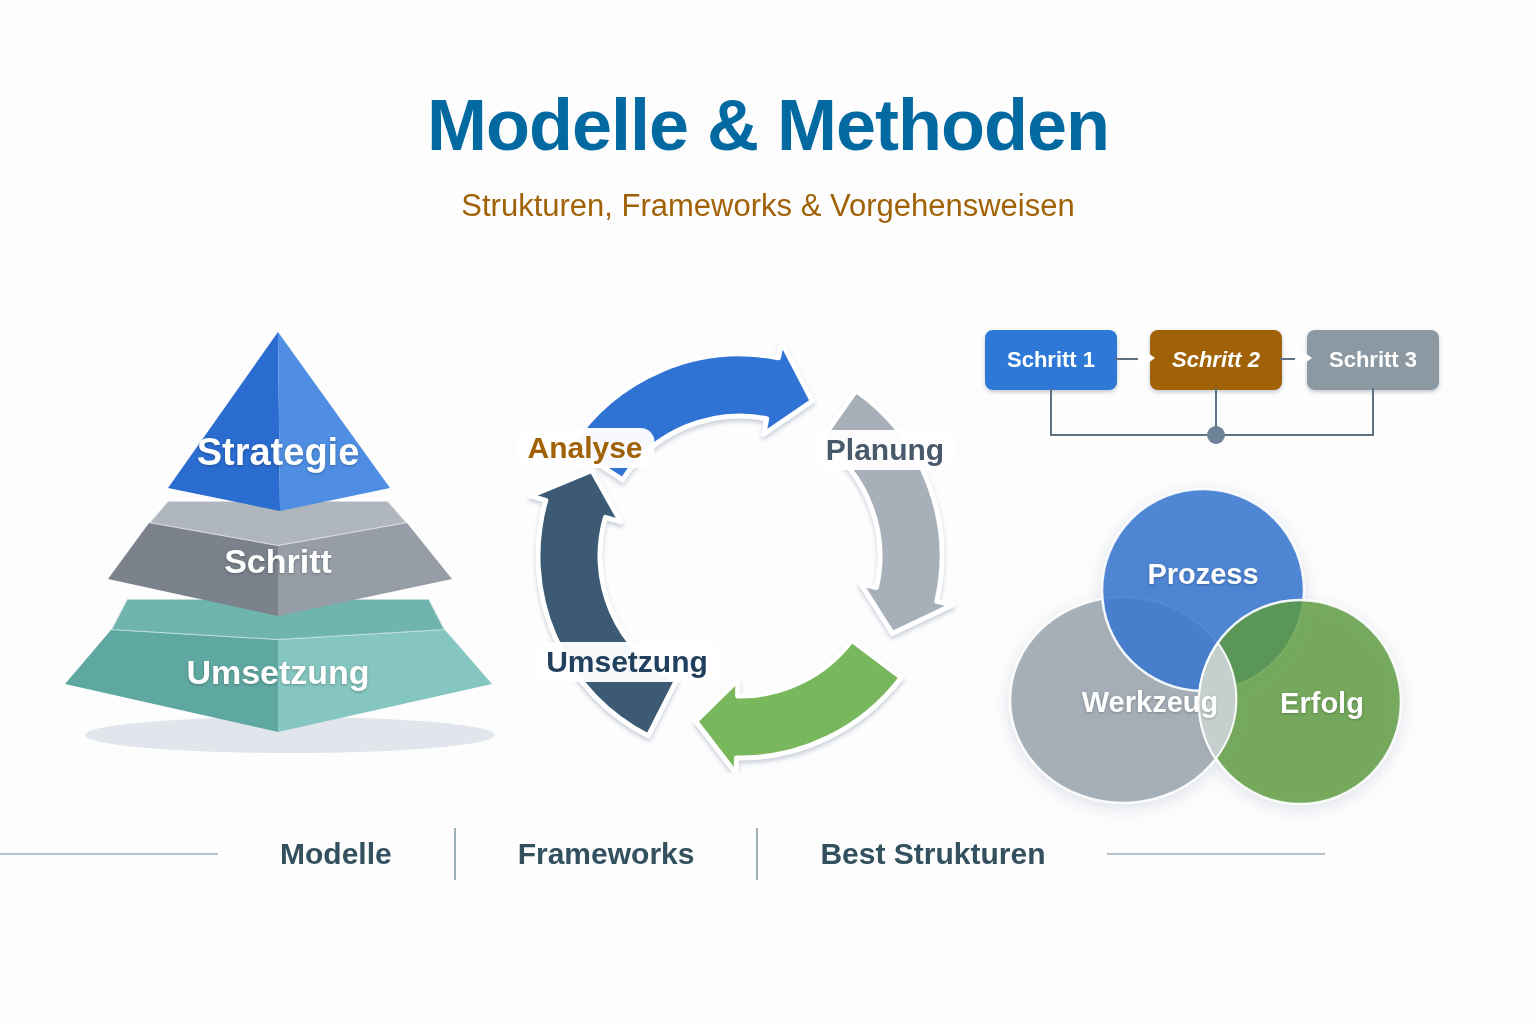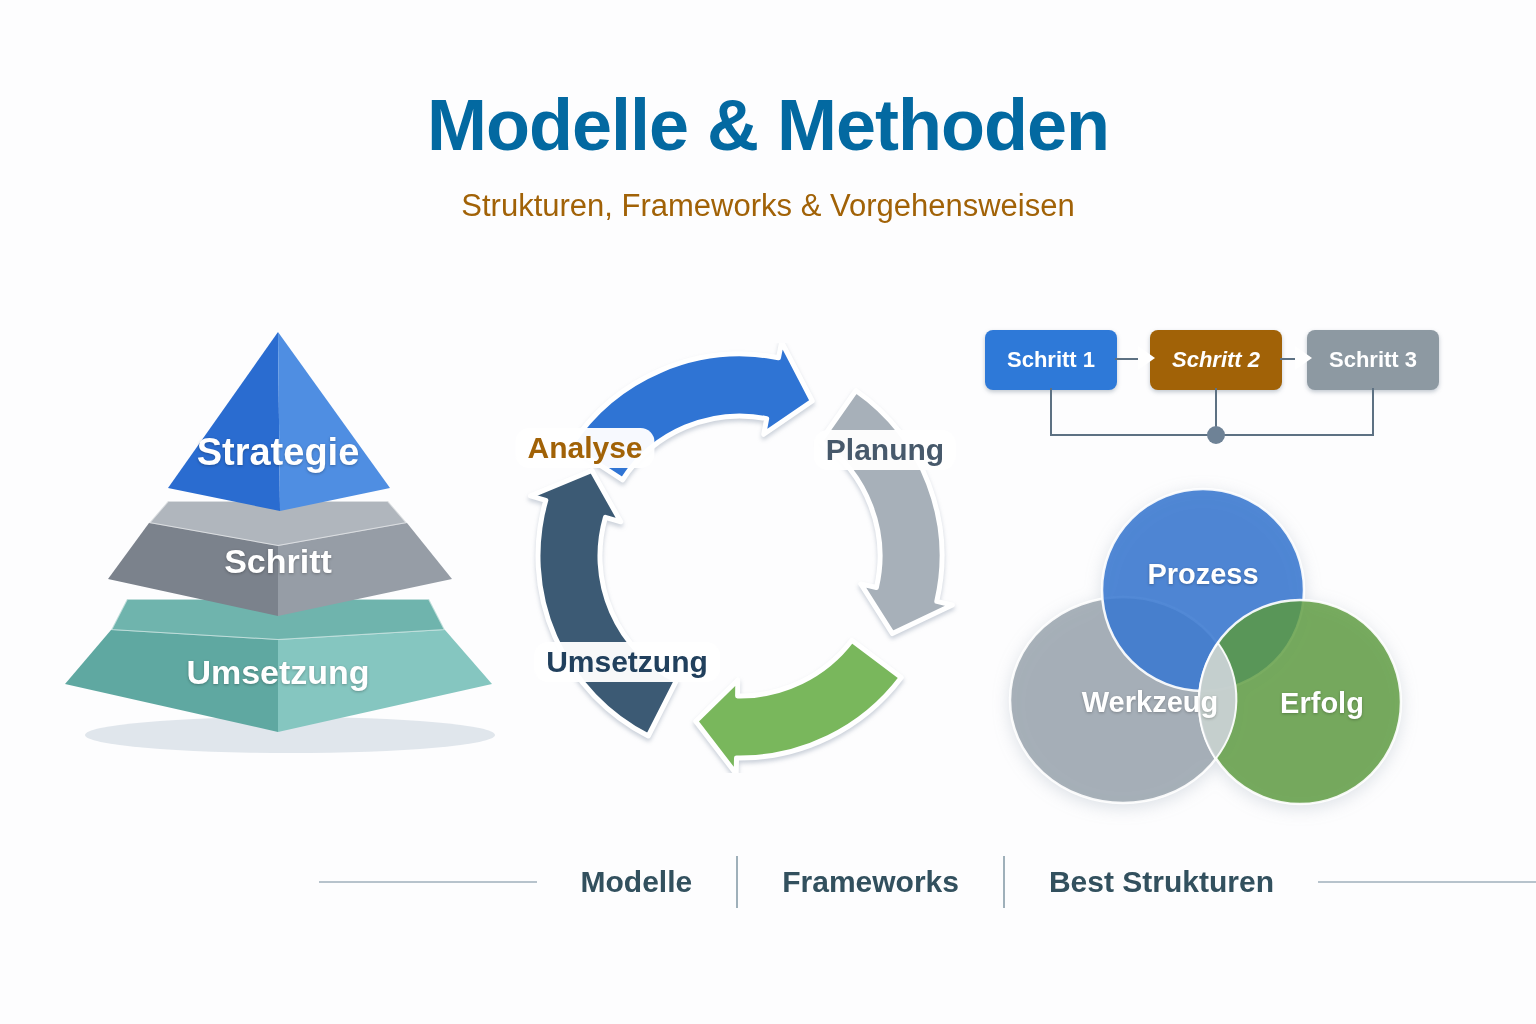--- a/index.html
+++ b/index.html
@@ -78,22 +78,22 @@
   .venn-label{
     position:absolute; transform:translate(-50%,-50%);
     color:#ffffff; font-size:29px; font-weight:700; white-space:nowrap;
     text-shadow:0 1px 3px rgba(0,0,0,.25);
   }
   .venn-label-0{ left:203px; top:96px; }
   .venn-label-1{ left:106px; top:224px;margin-left:44px; }
   .venn-label-2{ left:322px; top:225px; }
   
   .footer{
-    position:absolute; left:0; top:856px; width:100%;
-    display:flex; align-items:center; justify-content:flex-end; gap:30px;
+    position:absolute; left:0; top:828px; width:100%;
+    display:flex; align-items:center; justify-content:flex-start; gap:48px;
   }
   .footer-rule{ width:218px; height:2px; background:#b7c3cc; }
   .footer-item{ font-size:30px; font-weight:700; color:#32505e; padding:0 14px; }
   .footer-divider{ width:2px; height:52px; background:#9fb0ba; }
 </style>
 </head>
 <body>
 
 <div class="canvas">
 

